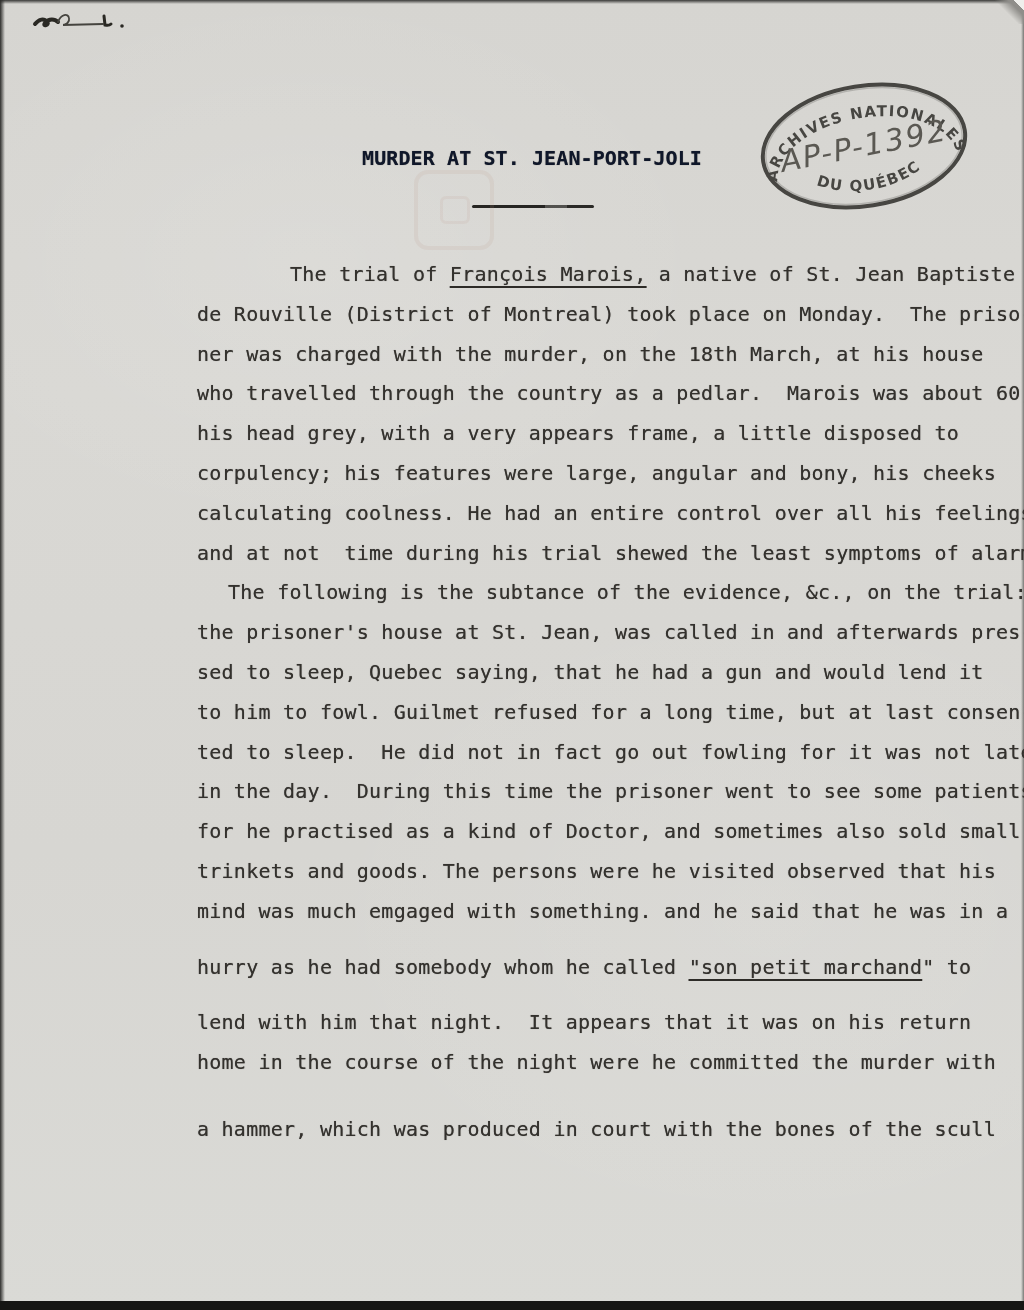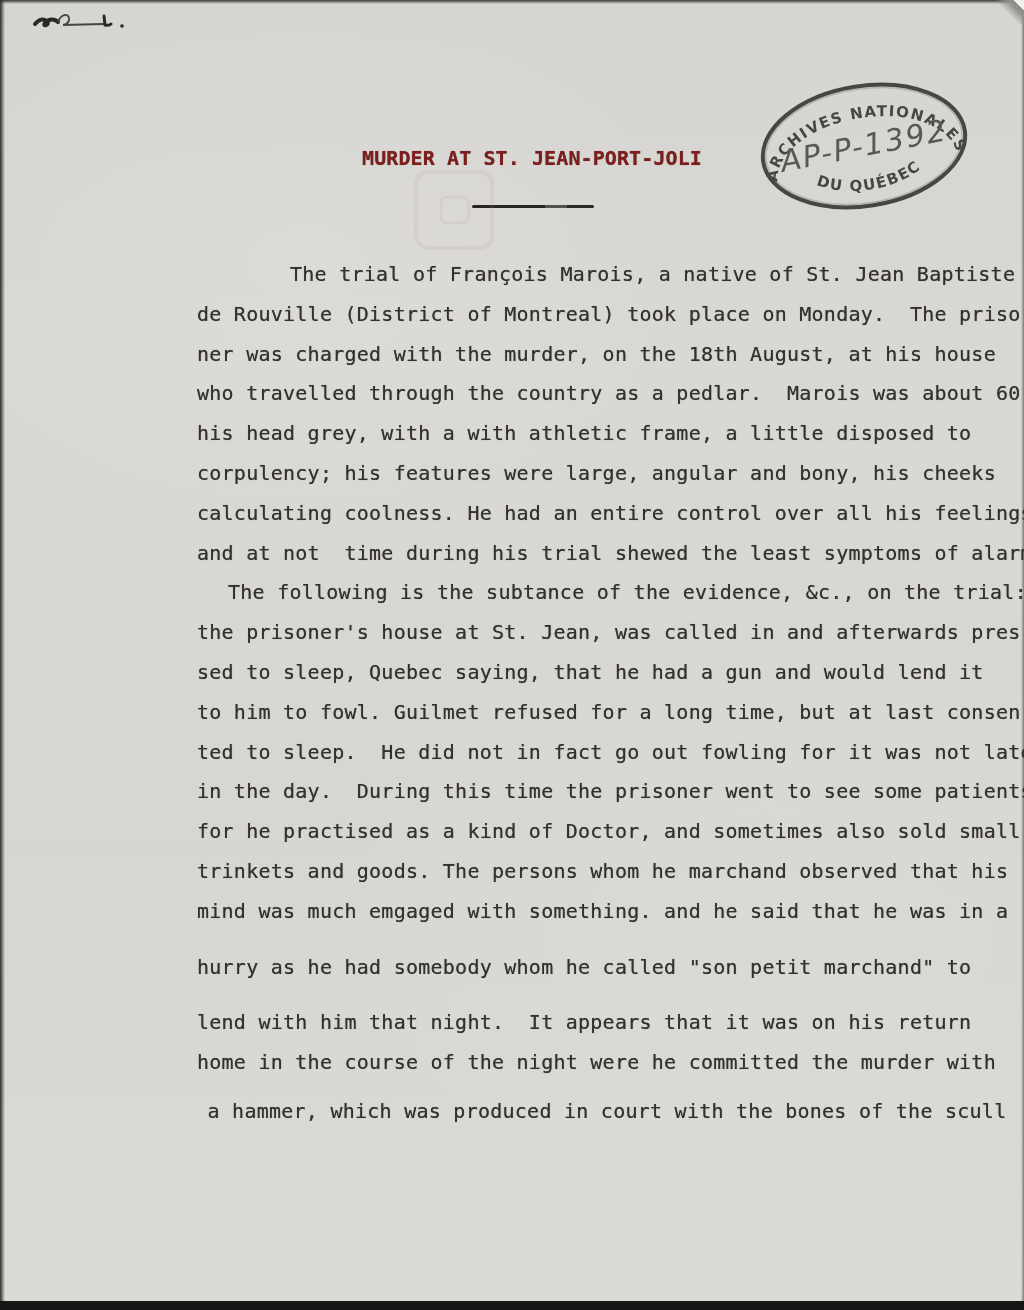--- a/index.html
+++ b/index.html
@@ -27,21 +27,21 @@
     position:absolute;right:-2px;top:-2px;width:34px;height:26px;
     background:linear-gradient(225deg,#efefec 0 10px, #8f8e8a 10px 14px, rgba(143,142,138,0) 24px);
     border-bottom-left-radius:60%;
   }
 
   .scribble{position:absolute;left:32px;top:8px;}
 
   .doc-title{
     position:absolute;left:362px;top:146px;
     font-size:20px;font-weight:bold;letter-spacing:0.1px;
-    color:#7f1d1d;text-shadow:0 0 0.8px rgba(45,43,39,0.75);
+    color:#0f172a;text-shadow:0 0 0.8px rgba(45,43,39,0.75);
     white-space:pre;
   }
   .title-rule{
     position:absolute;left:472px;top:205px;width:122px;height:3px;
     background:linear-gradient(90deg,#262522 0 60%, rgba(38,37,34,0.75) 60% 78%, #2b2a27 78%);
     border-radius:2px;
   }
   .ghost-mark{
     position:absolute;left:414px;top:170px;width:72px;height:72px;
     border:4px solid rgba(186,148,128,0.13);border-radius:14px;
@@ -60,22 +60,23 @@
   .body-text{
     position:absolute;left:197px;top:255px;width:820px;
     font-size:20px;letter-spacing:0.25px;line-height:39.8px;
     color:#33312d;text-shadow:0 0 0.7px rgba(51,49,45,0.7);
   }
   .line{white-space:pre;height:39.8px;}
   .ind1{padding-left:93px;}
   .ind2{padding-left:31px;}
   .ind3{padding-left:14px;}
   .gap-sm{margin-top:16px;}
-  .gap-md{margin-top:9px;text-align:center;}
+  .gap-md{margin-top:27px;}
   .u{
+    text-decoration:underline;
     text-decoration-thickness:2px;
     text-underline-offset:5px;
     text-decoration-color:#2d2b27;
     text-align:center;
   }
 </style>
 </head>
 <body>
 
 <div class="paper"></div>
@@ -111,32 +112,32 @@
   </text>
   <text font-size="15" font-weight="bold" letter-spacing="1.5" fill="#3b3a36" font-family="DejaVu Sans, sans-serif">
     <textPath href="#arcBottom" startOffset="50%" text-anchor="middle">DU QUÉBEC</textPath>
   </text>
   <text x="108" y="74" text-anchor="middle" font-size="30" font-style="italic" letter-spacing="2" fill="#504e48" font-family="DejaVu Sans, sans-serif" transform="rotate(-2 108 64)">AP-P-1392</text>
 </svg>
 
 <div class="body-text">
   <div class="line ind1"><span>The trial of </span><span class="u">François Marois,</span><span> a native of St. Jean Baptiste</span></div>
   <div class="line">de Rouville (District of Montreal) took place on Monday.  The priso-</div>
-  <div class="line">ner was charged with the murder, on the 18th August, at his house</div>
+  <div class="line">ner was charged with the murder, on the 18th March, at his house</div>
   <div class="line">who travelled through the country as a pedlar.  Marois was about 60,</div>
-  <div class="line">his head grey, with a with athletic frame, a little disposed to</div>
+  <div class="line">his head grey, with a very appears frame, a little disposed to</div>
   <div class="line">corpulency; his features were large, angular and bony, his cheeks</div>
   <div class="line">calculating coolness. He had an entire control over all his feelings</div>
   <div class="line">and at not  time during his trial shewed the least symptoms of alarm.</div>
   <div class="line ind2">The following is the subtance of the evidence, &amp;c., on the trial:</div>
   <div class="line">the prisoner's house at St. Jean, was called in and afterwards pres-</div>
   <div class="line">sed to sleep, Quebec saying, that he had a gun and would lend it</div>
   <div class="line">to him to fowl. Guilmet refused for a long time, but at last consen-</div>
   <div class="line">ted to sleep.  He did not in fact go out fowling for it was not late</div>
   <div class="line">in the day.  During this time the prisoner went to see some patients</div>
   <div class="line">for he practised as a kind of Doctor, and sometimes also sold small</div>
-  <div class="line">trinkets and goods. The persons whom he marchand observed that his</div>
+  <div class="line">trinkets and goods. The persons were he visited observed that his</div>
   <div class="line">mind was much emgaged with something. and he said that he was in a</div>
   <div class="line gap-sm"><span>hurry as he had somebody whom he called </span><span class="u">"son petit marchand</span><span>" to</span></div>
   <div class="line gap-sm">lend with him that night.  It appears that it was on his return</div>
   <div class="line">home in the course of the night were he committed the murder with</div>
   <div class="line gap-md">a hammer, which was produced in court with the bones of the scull</div>
 </div>
 
 </body></html>

